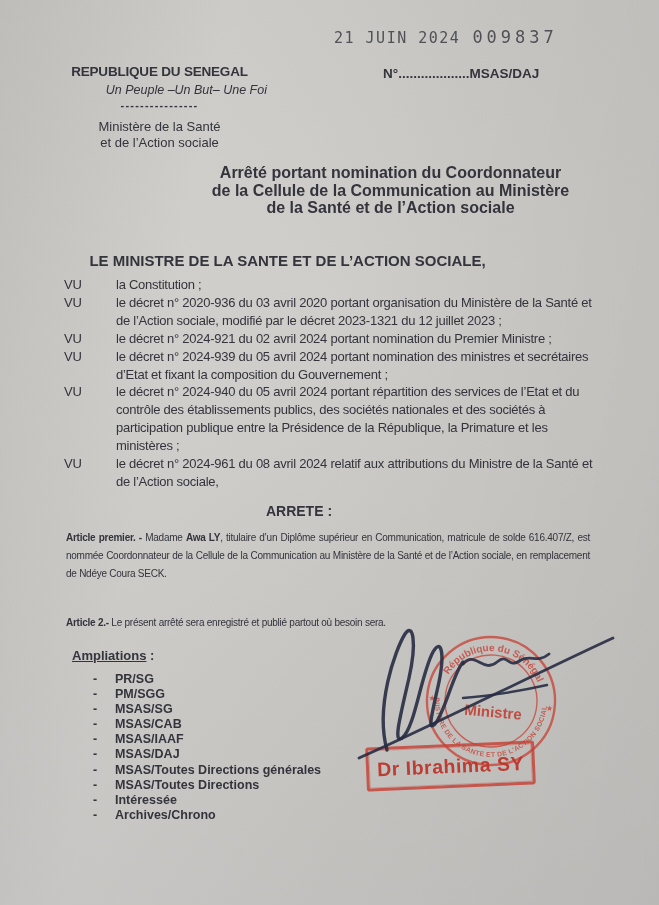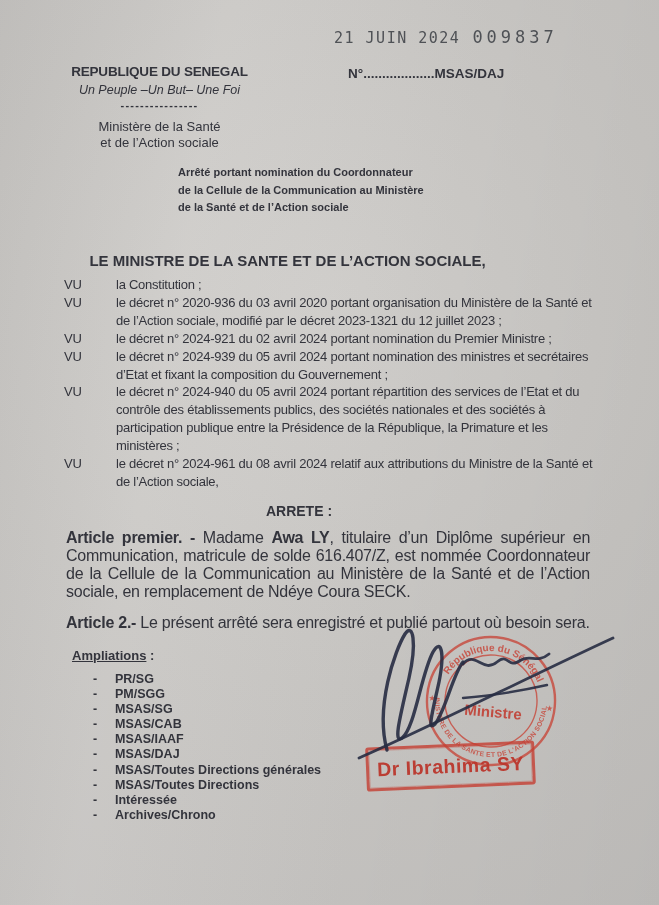--- a/index.html
+++ b/index.html
@@ -13,41 +13,41 @@
   .abs { position:absolute; }
 
   
   .date-stamp { left:334px; top:27px; font-family:"DejaVu Sans Mono", monospace;
     color:#45484d; font-size:15px; letter-spacing:1.5px; white-space:nowrap; opacity:0.92;text-align:center; }
   .date-stamp .serial { font-size:17px; letter-spacing:4px; margin-left:12px; }
 
   
   .header-left { left:52px; top:64px; width:215px; text-align:center; }
   .republic { font-weight:bold; font-size:13.5px; letter-spacing:-0.2px; }
-  .motto { font-style:italic; font-size:12.5px; margin-top:4px; }
+  .motto { font-style:italic; font-size:12.5px; margin-top:4px;text-align:right; }
   .divider { font-weight:bold; font-size:11px; letter-spacing:1.2px; margin-top:2px; }
   .ministry { font-size:13px; margin-top:8px; line-height:16px;text-align:center; }
-  .ref-number { left:348px; top:66px; font-weight:bold; font-size:13.5px; }
-
-  
-  .doc-title { left:178px; top:164px; width:425px; text-align:left;
-    font-weight:bold; font-size:11px; line-height:17.5px; }
+  .ref-number { left:383px; top:66px; font-weight:bold; font-size:13.5px; }
+
+  
+  .doc-title { left:178px; top:164px; width:425px; text-align:center;
+    font-weight:bold; font-size:16px; line-height:17.5px; }
   .minister-heading { left:55px; top:252px; width:465px; text-align:center;
     font-weight:bold; font-size:15px; }
   .arrete-heading { left:60px; top:503px; width:478px; text-align:center;
     font-weight:bold; font-size:14px; }
 
   
   .vu-list { left:64px; top:276px; width:540px; font-size:13px; line-height:17.9px; letter-spacing:-0.25px; }
   .vu-row { display:flex;gap:21px; }
   .vu-label { flex:0 0 31px; }
   .vu-text { flex:1; }
 
   
-  .article { left:66px; width:524px; font-size:16px; line-height:18px;
+  .article { left:66px; width:524px; font-size:10px; line-height:18px;
     letter-spacing:-0.25px; text-align:justify; margin:0; }
   .article-1 { top:529px; }
   .article-2 { top:614px; text-align:left; }
   .b { font-weight:bold; }
 
   
   .ampliations { left:72px; top:648px; font-size:12.5px; }
   .amp-heading { font-weight:bold; font-size:13px; }
   .amp-heading .u { text-decoration:underline; }
   .amp-list { list-style:none; margin:9px 0 0 0; padding:0; font-weight:bold; line-height:15.1px; }

